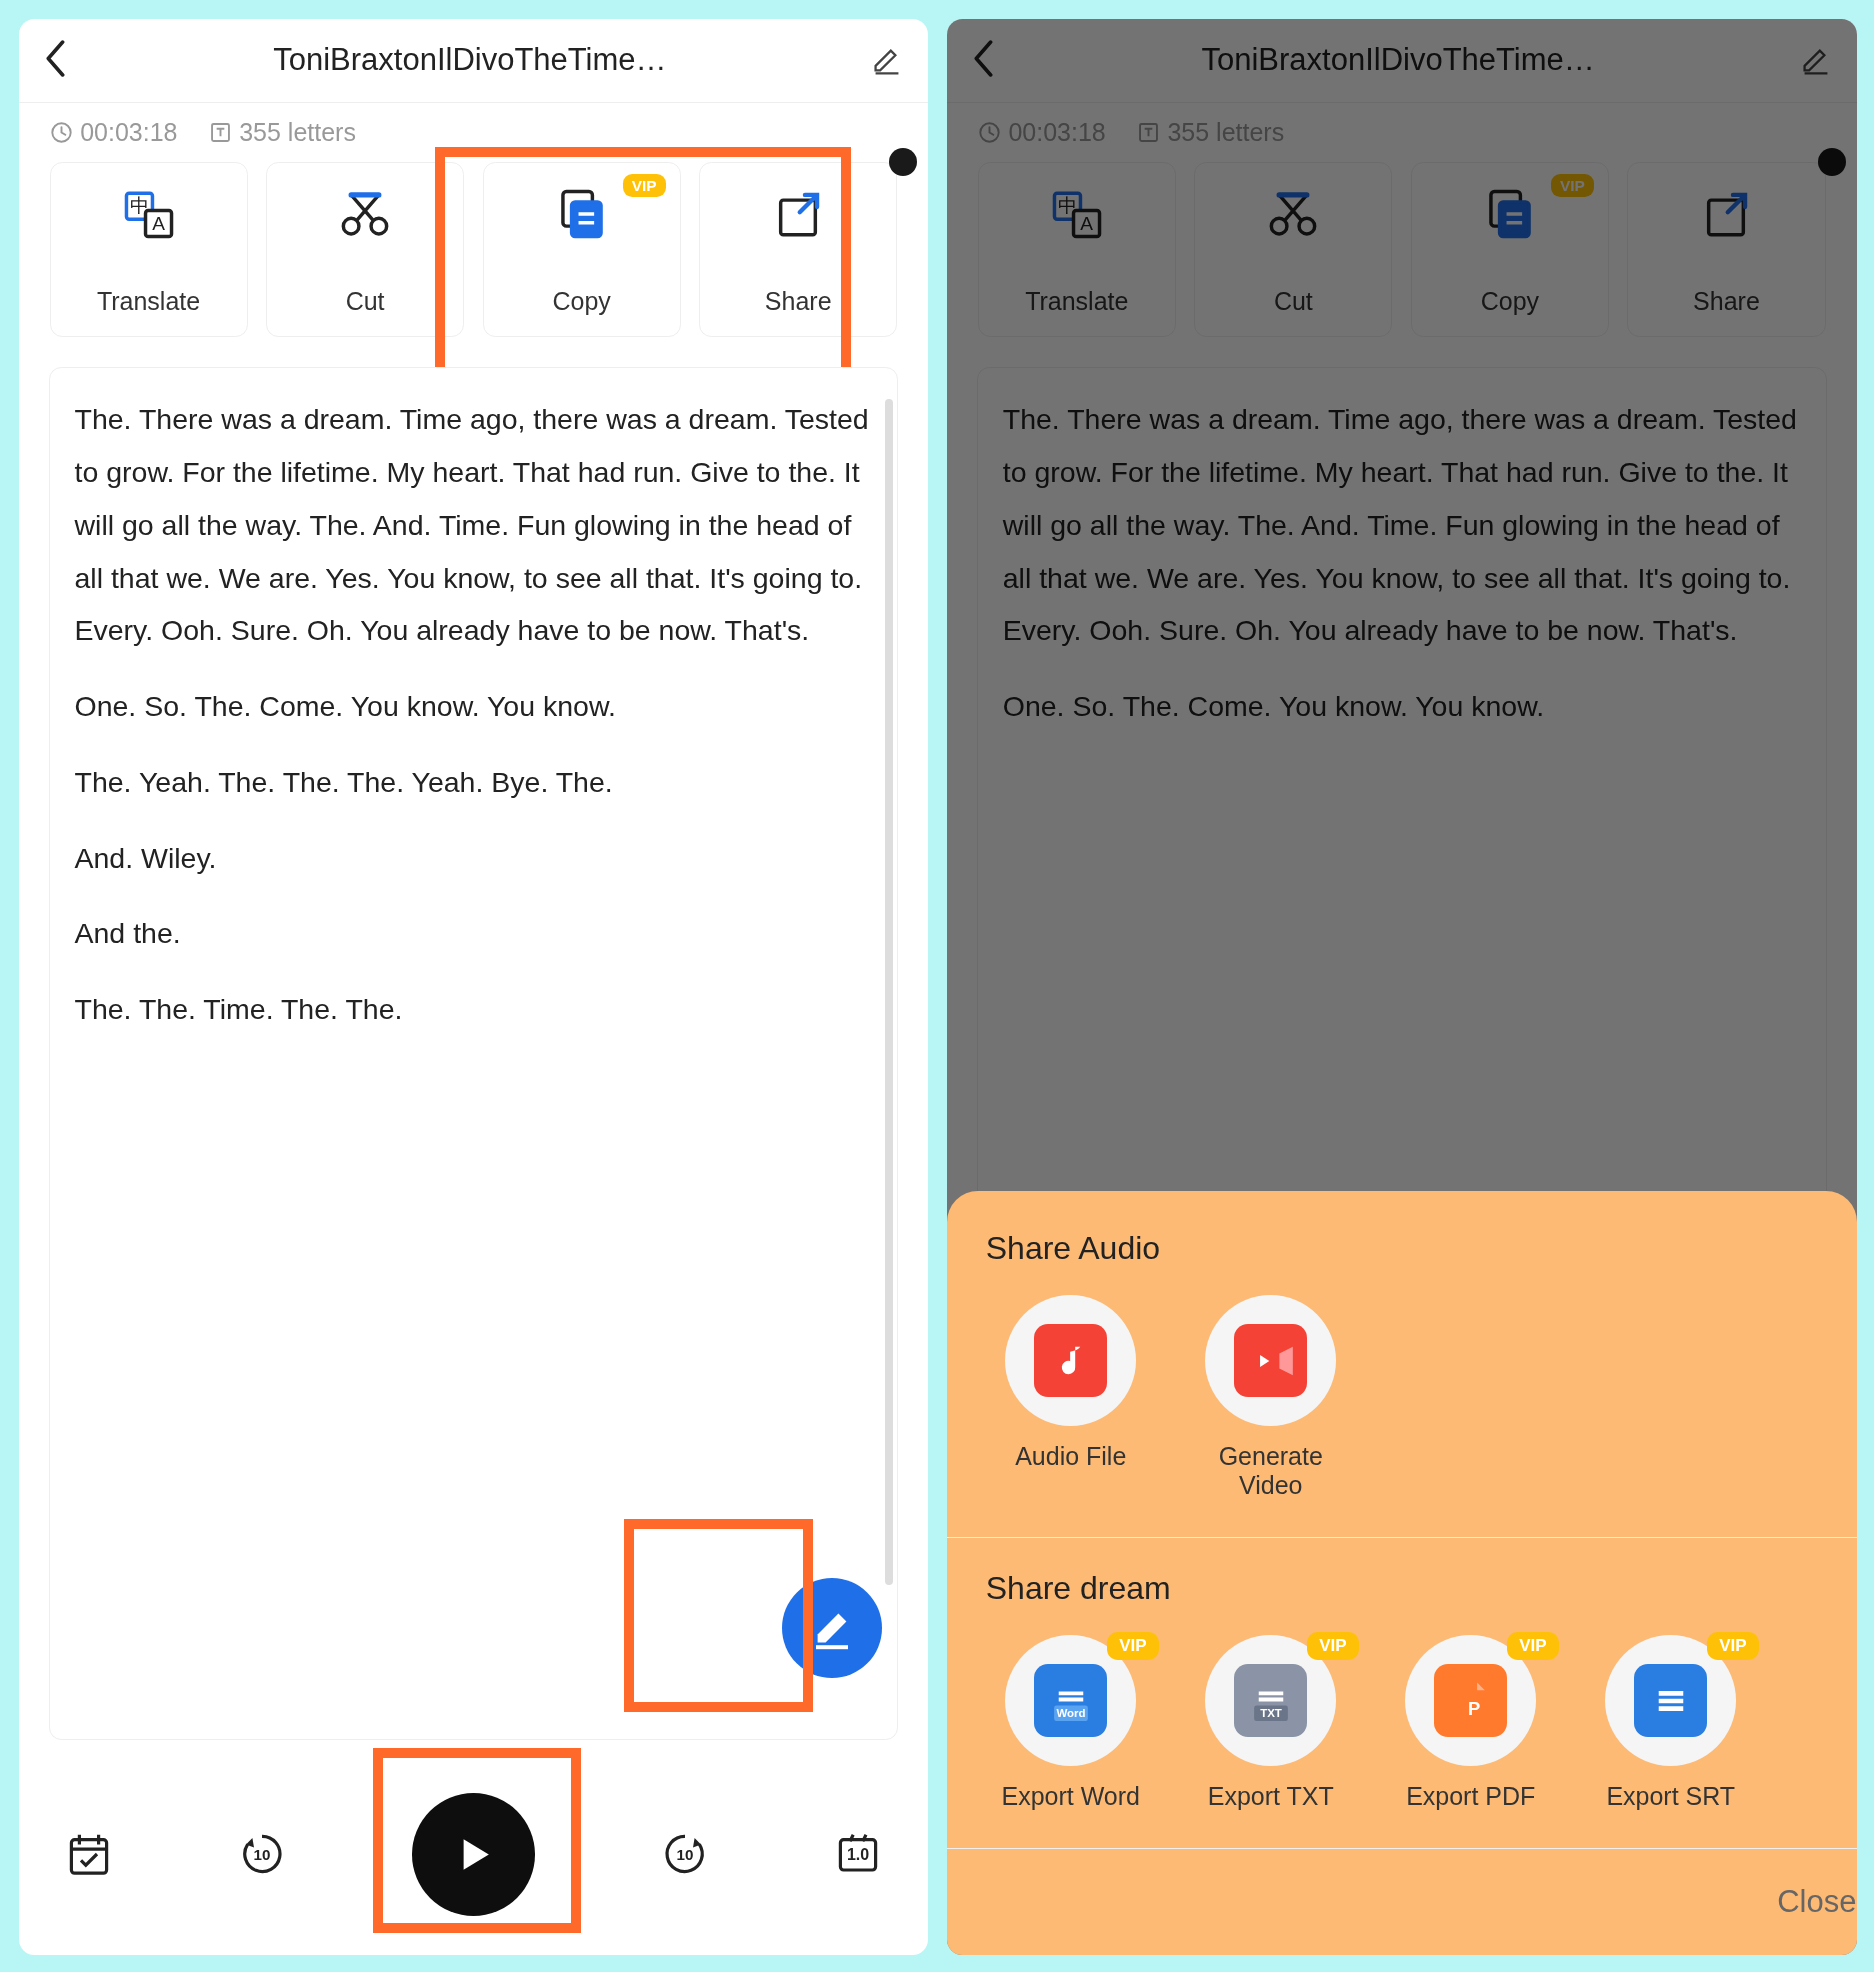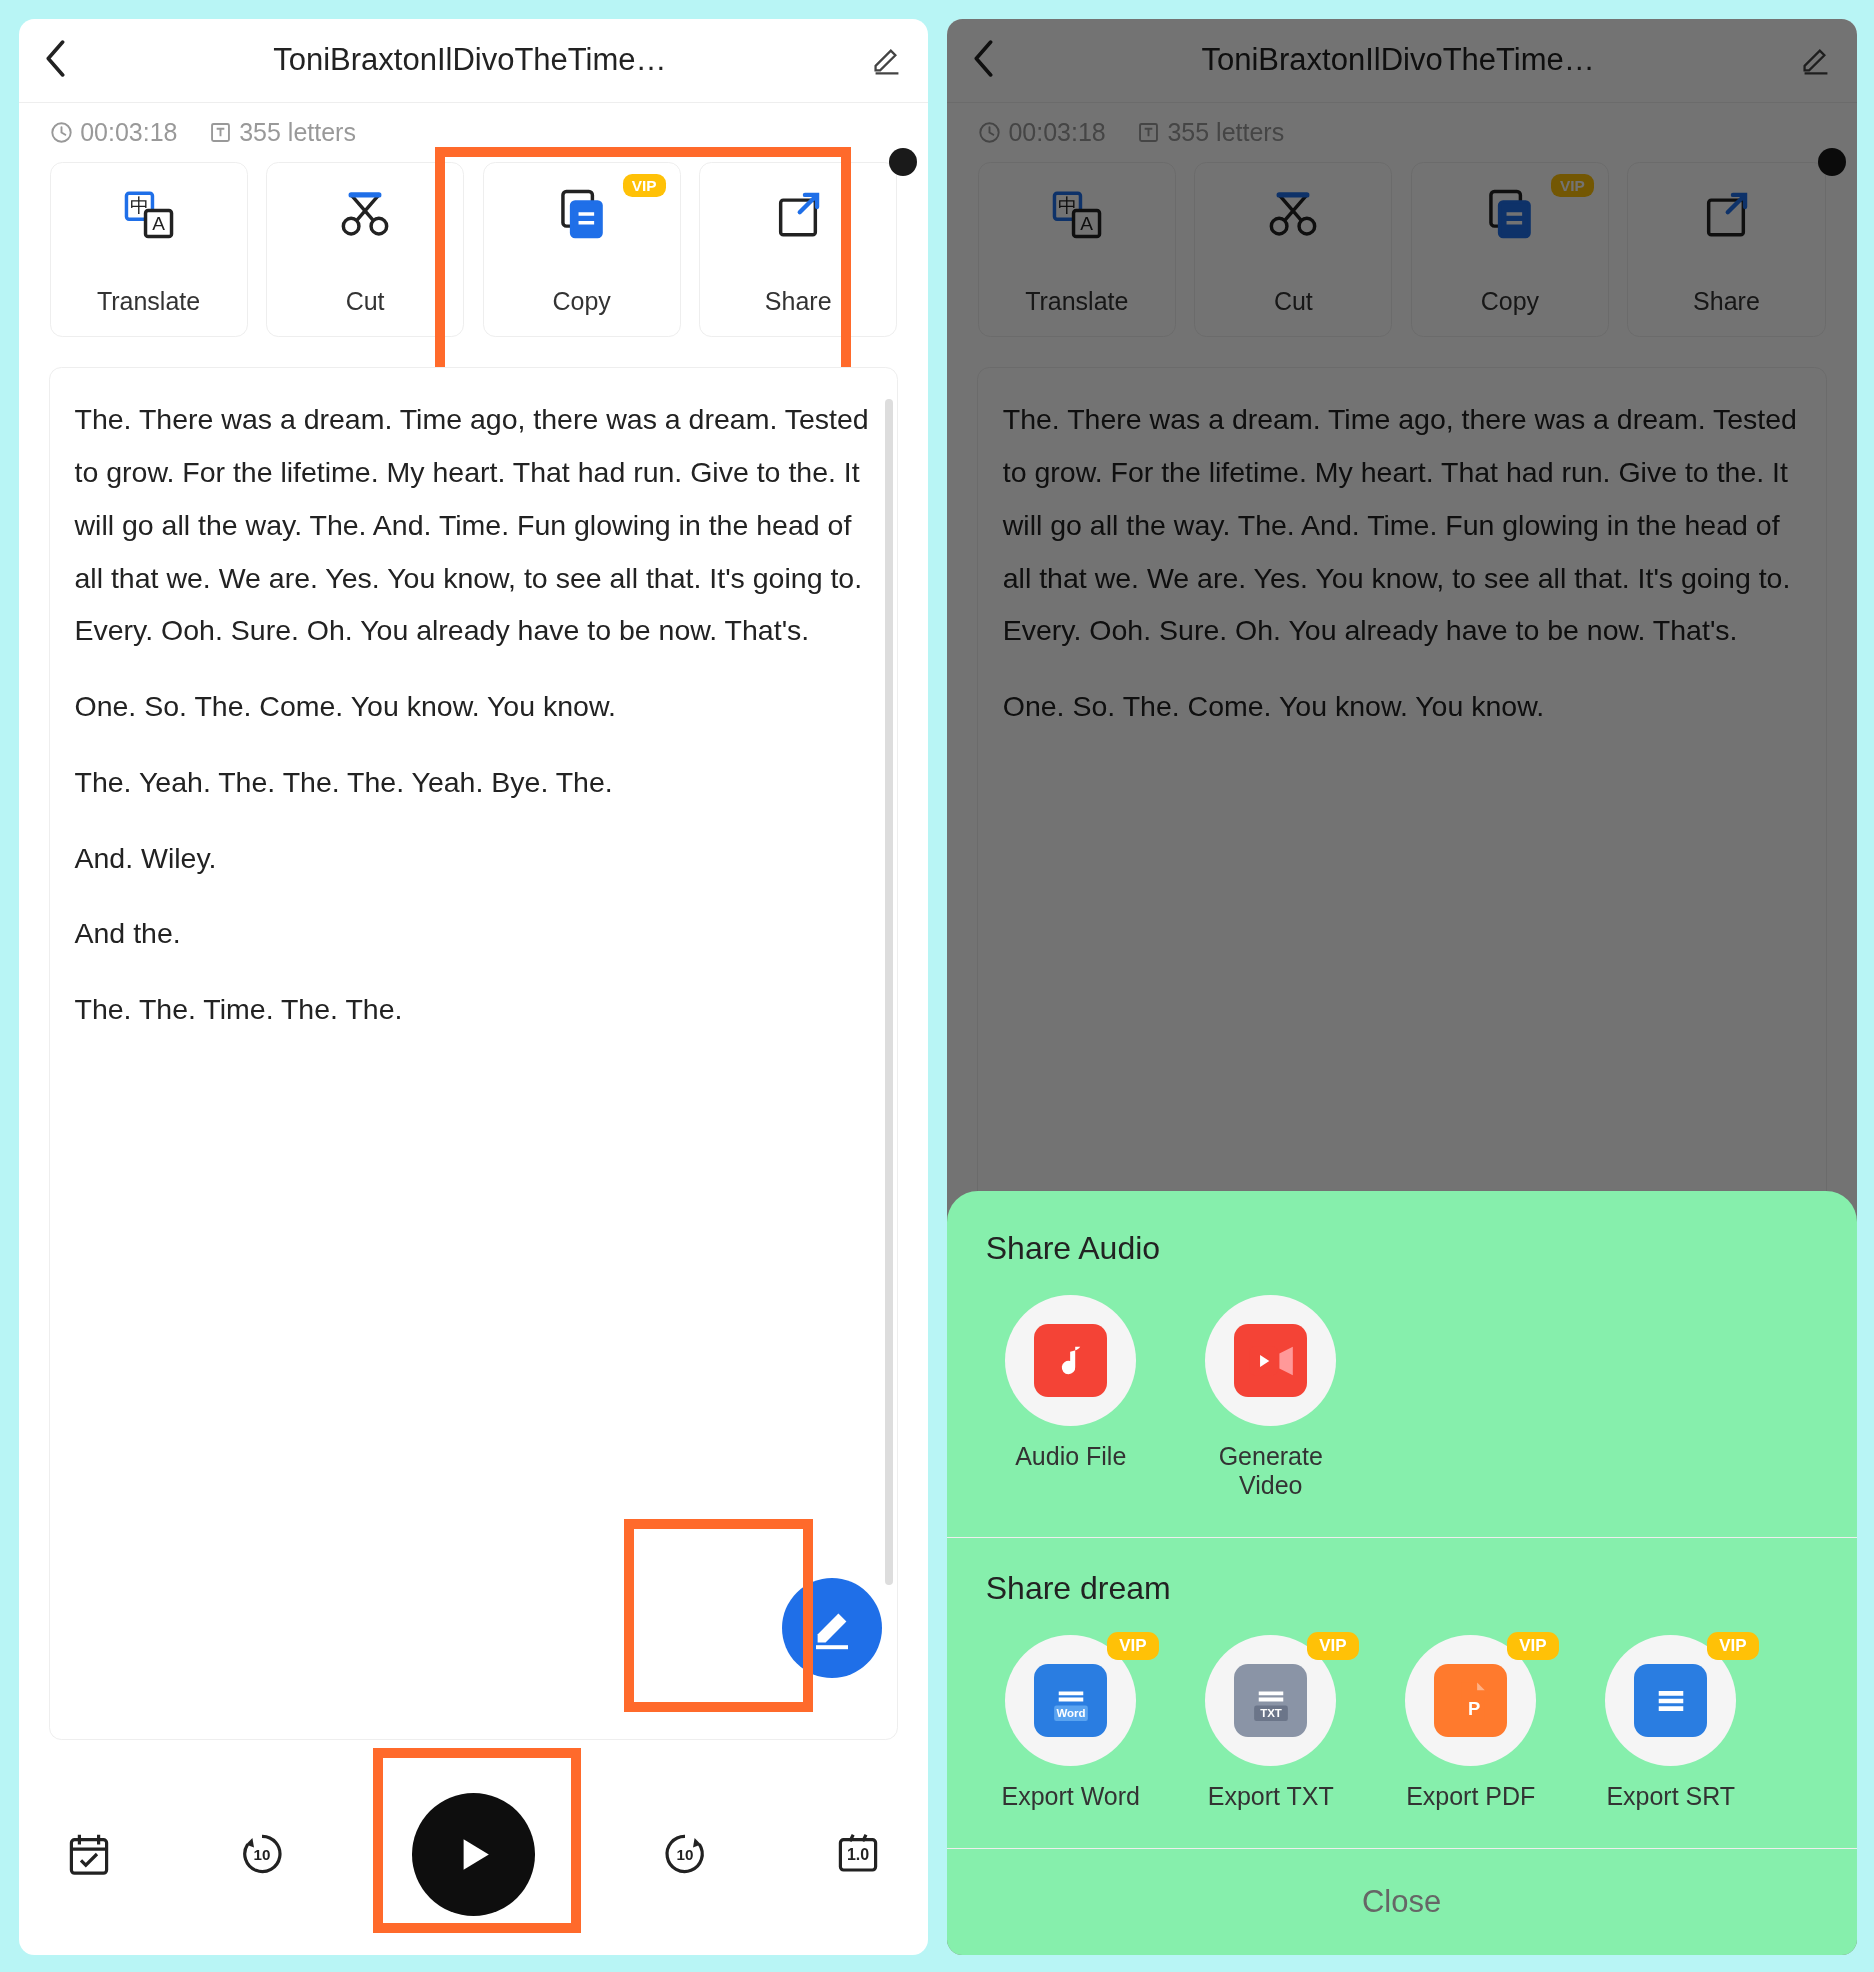--- a/index.html
+++ b/index.html
@@ -156,21 +156,21 @@
     right: 46px;
     top: -31px;
     font-size: 28px;
     color: #888;
     font-family: "Comic Sans MS", cursive;
   }
   
   .sheet {
     position: absolute;
     left: 0; right: 0; bottom: 0;
-    background: #86efac;
+    background: #fdba74;
     border-radius: 31px 31px 0 0;
     z-index: 10;
     padding: 39px 39px 0;
   }
   .sheet h3 { font-size: 32px; color: #222; font-weight: normal; margin-bottom: 28px; }
   .sheet-row { display: flex; gap: 30px; margin-bottom: 37px; }
   .sheet-item { display: flex; flex-direction: column; align-items: center; gap: 15.4px; position: relative; width: 170px; }
   .sheet-icon {
     width: 131px; height: 131px;
     background: #f5f5f5;
@@ -192,21 +192,21 @@
     font-weight: bold;
     padding: 3.9px 12.3px;
     border-radius: 10.8px;
     font-family: sans-serif;
   }
   .sheet-divider { height: 1.5px; background: #eee; margin: 7.7px -39px 32px; }
   .sheet-close {
     border-top: 1.5px solid #eee;
     margin: 7.7px -39px 0;
     padding: 35px 0;
-    text-align: center;
+    text-align: right;
     font-size: 31px;
     color: #666;
   }
 </style>
 </head>
 <body>
 
 <div class="phone">
   <div class="header">
     <span class="back-icon">

